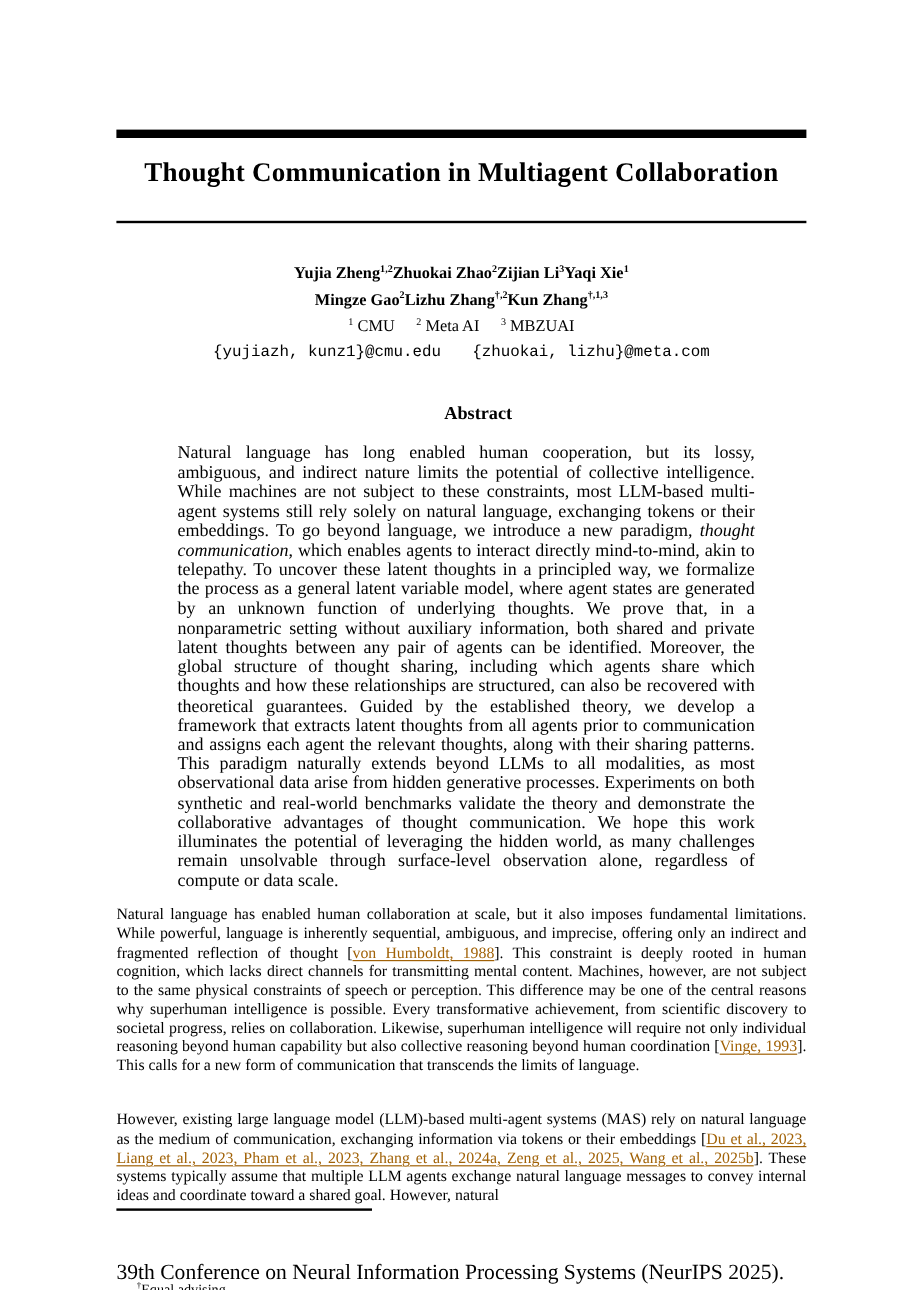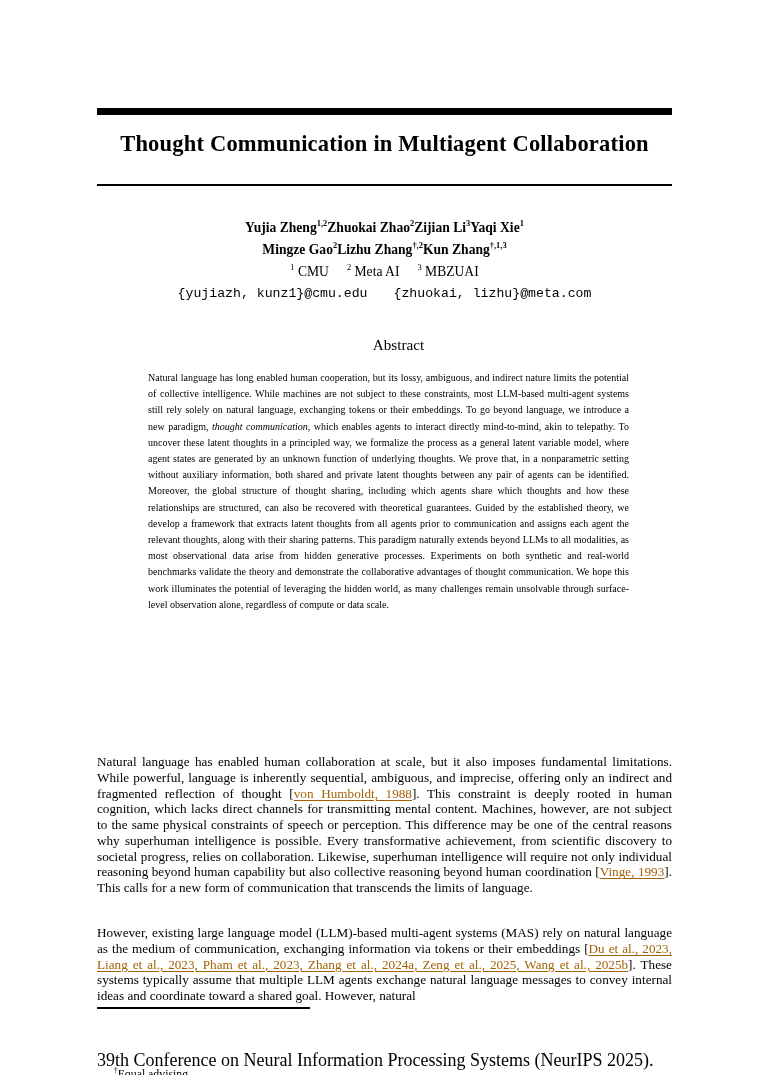--- a/index.html
+++ b/index.html
@@ -52,28 +52,28 @@
     line-height: 21px;
     white-space: nowrap;
   }
   .email-gap { display: inline-block; width: 26px; }
   .abstract-heading {
     position: absolute;
     left: 0; top: 336px;
     width: 769px;
     text-align: center;
     font-size: 15.2px;
-    font-weight: normal;
+    font-weight: bold;
     padding-left: 28px;
   }
   .abstract-body {
     position: absolute;
     left: 148px; top: 370px;
     width: 481px;
-    font-size: 10px;
+    font-size: 15px;
     line-height: 16.2px;
     text-align: justify;
     hyphens: auto;
   }
   .section-heading {
     position: absolute;
     left: 97px; top: 726px;
     width: 575px;
     font-size: 16.6px;
     font-weight: bold;

